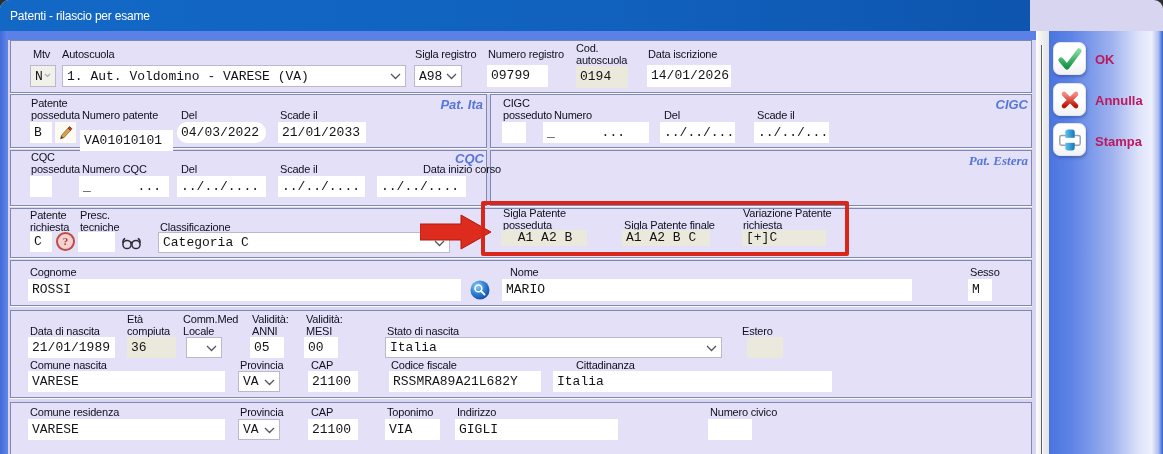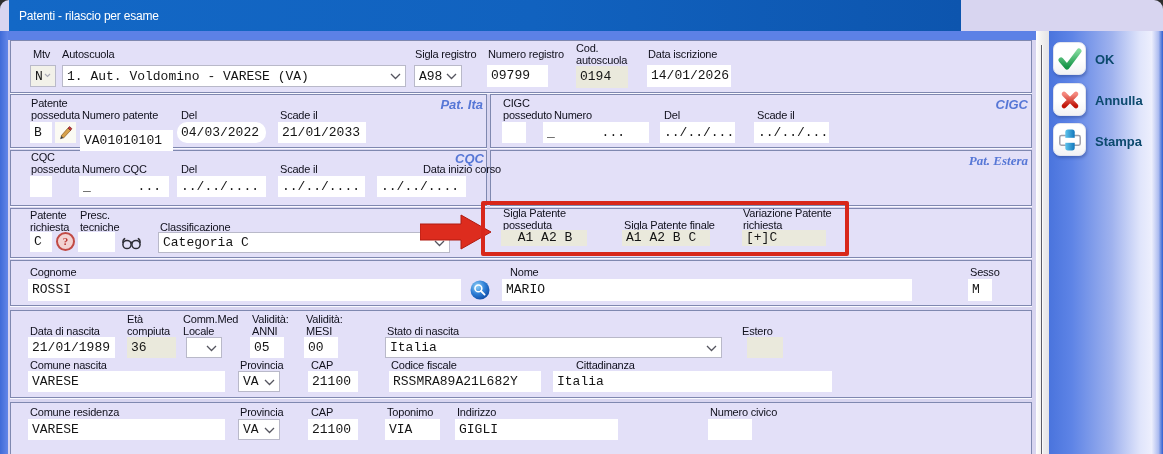--- a/index.html
+++ b/index.html
@@ -1,19 +1,19 @@
 <!DOCTYPE html>
 <html><head>
 <meta charset="utf-8">
 <style>
   html,body{margin:0;padding:0;background:#2e2e2e;}
   #stage{position:relative;width:1163px;height:454px;overflow:hidden;background:#d8d5f0;border-radius:9px 9px 0 0;
          font-family:"Liberation Sans",sans-serif;}
-  .titlebar{position:absolute;left:0;top:0;width:952px;height:31px;
-            background:linear-gradient(90deg,#1368c6 0%,#1162bf 55%,#0d55ae 100%);margin-left:9px;}
+  .titlebar{position:absolute;left:0;top:0;width:1030px;height:31px;
+            background:linear-gradient(90deg,#1368c6 0%,#1162bf 55%,#0d55ae 100%);}
   .title-text{position:absolute;left:10px;top:9px;font-size:12px;color:#ffffff;
               letter-spacing:-0.2px;white-space:nowrap;}
   .border-left{position:absolute;left:0;top:31px;width:8px;height:423px;
                background:linear-gradient(90deg,#3f6bd8,#6386e8);}
   .band-top{position:absolute;left:8px;top:31px;width:1028px;height:9px;background:#5c81e6;}
   .panel{position:absolute;left:8px;top:40px;width:1028px;height:414px;background:#d8d5f0;}
   .splitter{position:absolute;left:1036px;top:31px;width:13px;height:423px;
             background:linear-gradient(90deg,#ffffff 0%,#f2f1f0 40%,#e4e3e6 100%);}
   .splitter-line{position:absolute;left:1041px;top:45px;width:1px;height:409px;background:#5c5c66;border-right:1px solid #fbfbfc;}
   .sidebar{position:absolute;left:1049px;top:31px;width:114px;height:423px;
@@ -31,21 +31,21 @@
          font-family:"Liberation Mono",monospace;font-size:13px;color:#141414;
          white-space:pre;overflow:hidden;box-sizing:border-box;padding:0 14px 0 4px;}
   .combo .chev{position:absolute;right:4px;top:50%;margin-top:-3px;}
   .combo.beige{background:#f2f1e9;}
   .tag{position:absolute;font-size:13px;font-weight:bold;font-style:italic;
        color:#5777d6;white-space:nowrap;text-align:right;}
   .sbtn{position:absolute;left:1053px;width:33px;height:33px;border-radius:7px;
         background:linear-gradient(180deg,#ffffff 55%,#f2f2f4 100%);
         border:1px solid #e3e5ee;box-shadow:1px 2px 3px rgba(25,45,110,.35);box-sizing:border-box;}
   .sbtn svg{position:absolute;left:50%;top:50%;transform:translate(-50%,-50%);}
-  .sbtn-label{position:absolute;left:1095px;font-size:13px;font-weight:bold;color:#0c4a6e;white-space:nowrap;}
+  .sbtn-label{position:absolute;left:1095px;font-size:13px;font-weight:bold;color:#be185d;white-space:nowrap;}
   .icon{position:absolute;}
   .help-circle{position:absolute;width:15px;height:15px;border-radius:50%;
                border:2px solid #c14a44;background:#f2d3d2;color:#b93530;
                font-size:11px;font-weight:bold;text-align:center;line-height:15px;
                font-family:"Liberation Serif",serif;box-sizing:content-box;}
   .red-rect{position:absolute;left:481px;top:201px;width:368px;height:55px;
             border:4px solid #d8271a;border-radius:2px;box-sizing:border-box;}
 </style>
 </head>
 <body>

